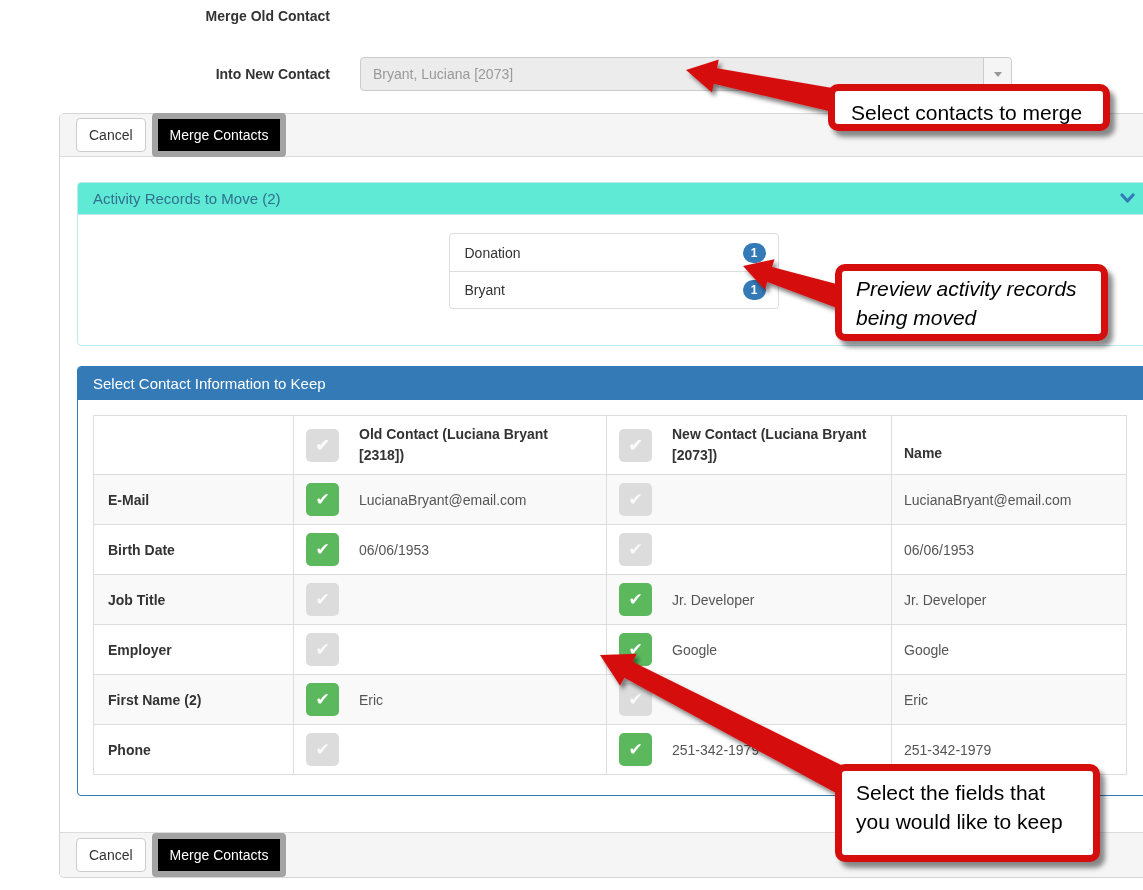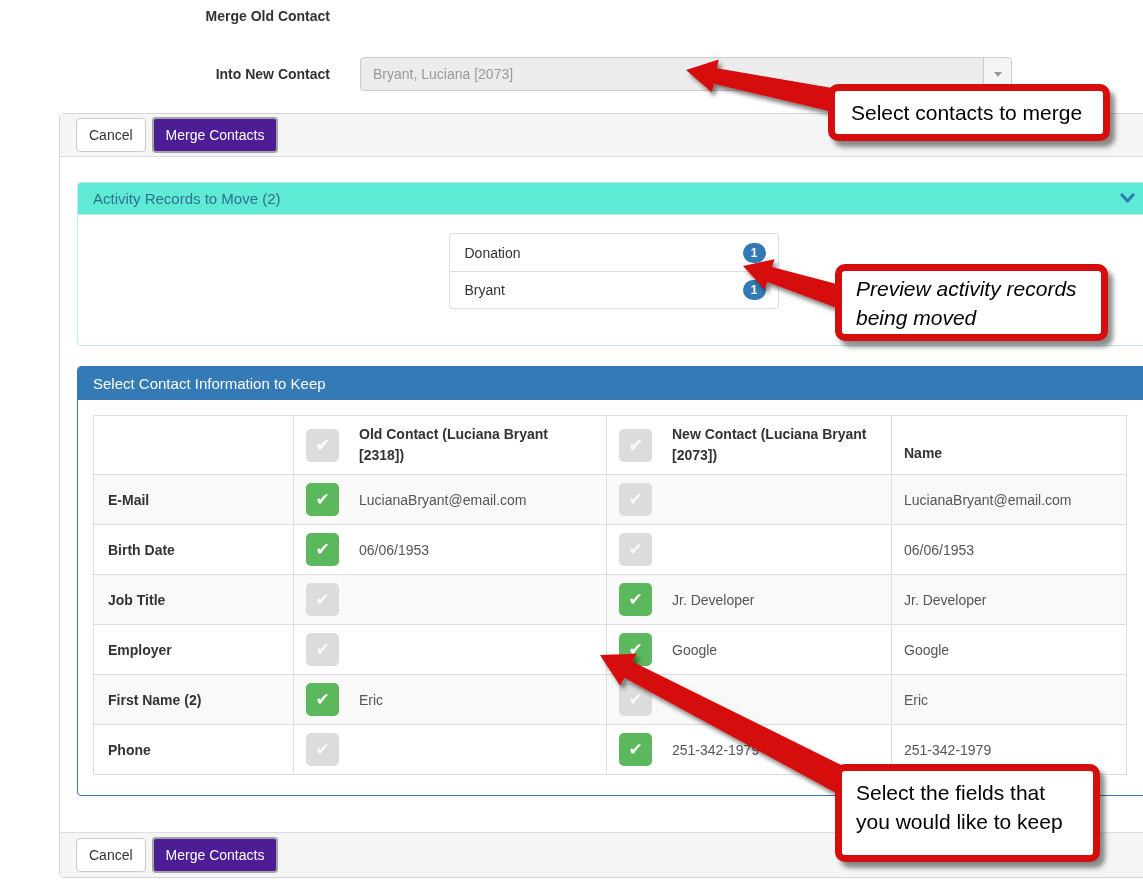--- a/index.html
+++ b/index.html
@@ -39,21 +39,21 @@
     position:absolute; left:36px; top:113px; width:1107px; height:765px;
     background:#fff; border:1px solid #d5d5d5; border-radius:5px;margin-left:23px;
   }
   .bar { background:#f5f5f5; display:flex; align-items:center; padding-left:16px; gap:6px; }
   .bar-top { height:43px; border-bottom:1px solid #ddd; border-radius:4px 4px 0 0; }
   .bar-bottom { position:absolute; left:0; right:0; bottom:0; height:45px;
     border-top:1px solid #ddd; border-radius:0 0 4px 4px; }
   .btn { font-family:inherit; font-size:14px; line-height:20px; padding:6px 12px;
     border-radius:4px; cursor:pointer; }
   .btn-default { background:#fff; border:1px solid #ccc; color:#333; }
-  .btn-primary { background:#4c1d95; border:2px solid #a3a3a3; color:#fff; }
+  .btn-primary { background:#000000; border:6px solid #a3a3a3; color:#fff; }
 
   
   .activity-panel {
     position:absolute; left:17px; top:68px; width:1073px; height:164px;
     border:1px solid #bce8f1; border-radius:4px; background:#fff;
   }
   .activity-header {
     height:32px; background:#5eead4; color:#31708f; font-size:15px;
     padding:7px 15px; border-bottom:1px solid #bce8f1;
     border-radius:3px 3px 0 0; position:relative;
@@ -104,21 +104,21 @@
 
   
   #arrow-layer { position:absolute; left:0; top:0; width:1143px; height:890px;
     pointer-events:none; z-index:5; }
   .callout {
     position:absolute; z-index:6; background:#fff;
     border:7px solid #d60d0d; border-radius:10px;
     box-shadow:5px 6px 5px rgba(0,0,0,0.45);
     font-size:21px; color:#000; line-height:29px;
   }
-  #callout-1 { left:828px; top:84px; width:282px; height:57px; padding:7px 16px; white-space:nowrap; }
+  #callout-1 { left:828px; top:84px; width:282px; height:47px; padding:7px 16px; white-space:nowrap; }
   #callout-2 { left:835px; top:264px; width:273px; height:77px; padding:3px 14px;font-style:italic; }
   #callout-3 { left:835px; top:764px; width:265px; height:98px; padding:7px 14px 24px; }
 </style>
 </head>
 <body>
 
 <div class="form-row" id="row-old">
   <div class="form-label">Merge Old Contact</div>
 </div>
 <div class="form-row" id="row-new">

